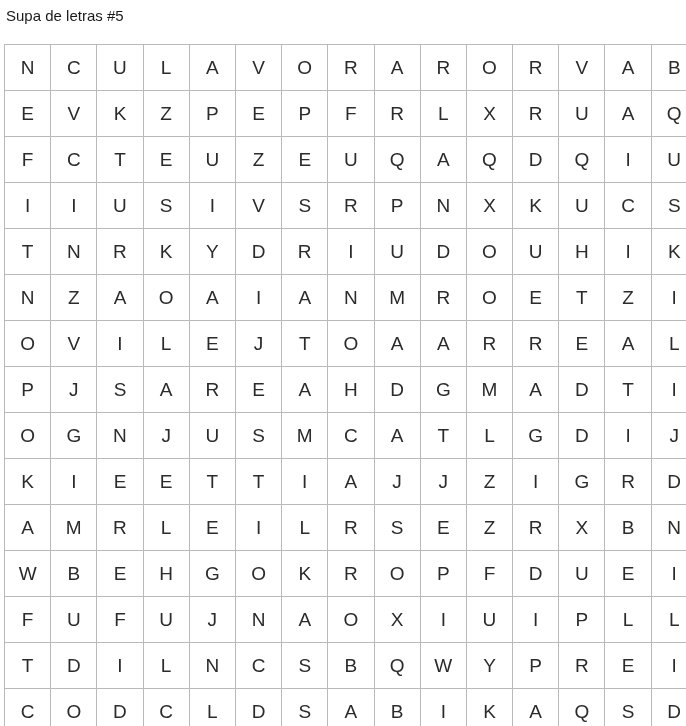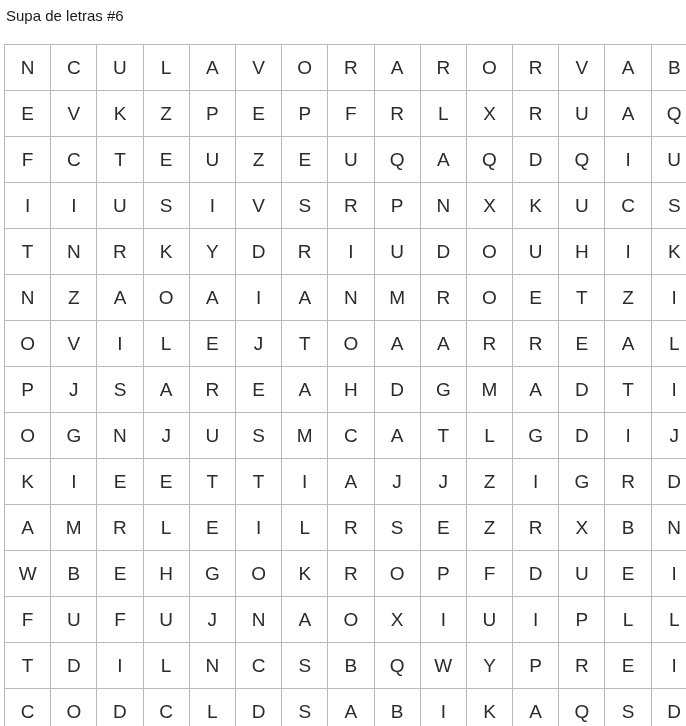--- a/index.html
+++ b/index.html
@@ -50,21 +50,21 @@
     font-family: "Liberation Sans", sans-serif;
     color: #2b2b2b;
     padding: 0;
   }
 </style>
 </head>
 <body>
 
 <div class="page">
 
-  <div class="title">Supa de letras #6</div>
+  <div class="title">Supa de letras #5</div>
 
   <div class="grid-wrap">
     <table class="puzzle">
       <tbody>
           <tr>
             <td>N</td>
             <td>C</td>
             <td>U</td>
             <td>L</td>
             <td>A</td>

